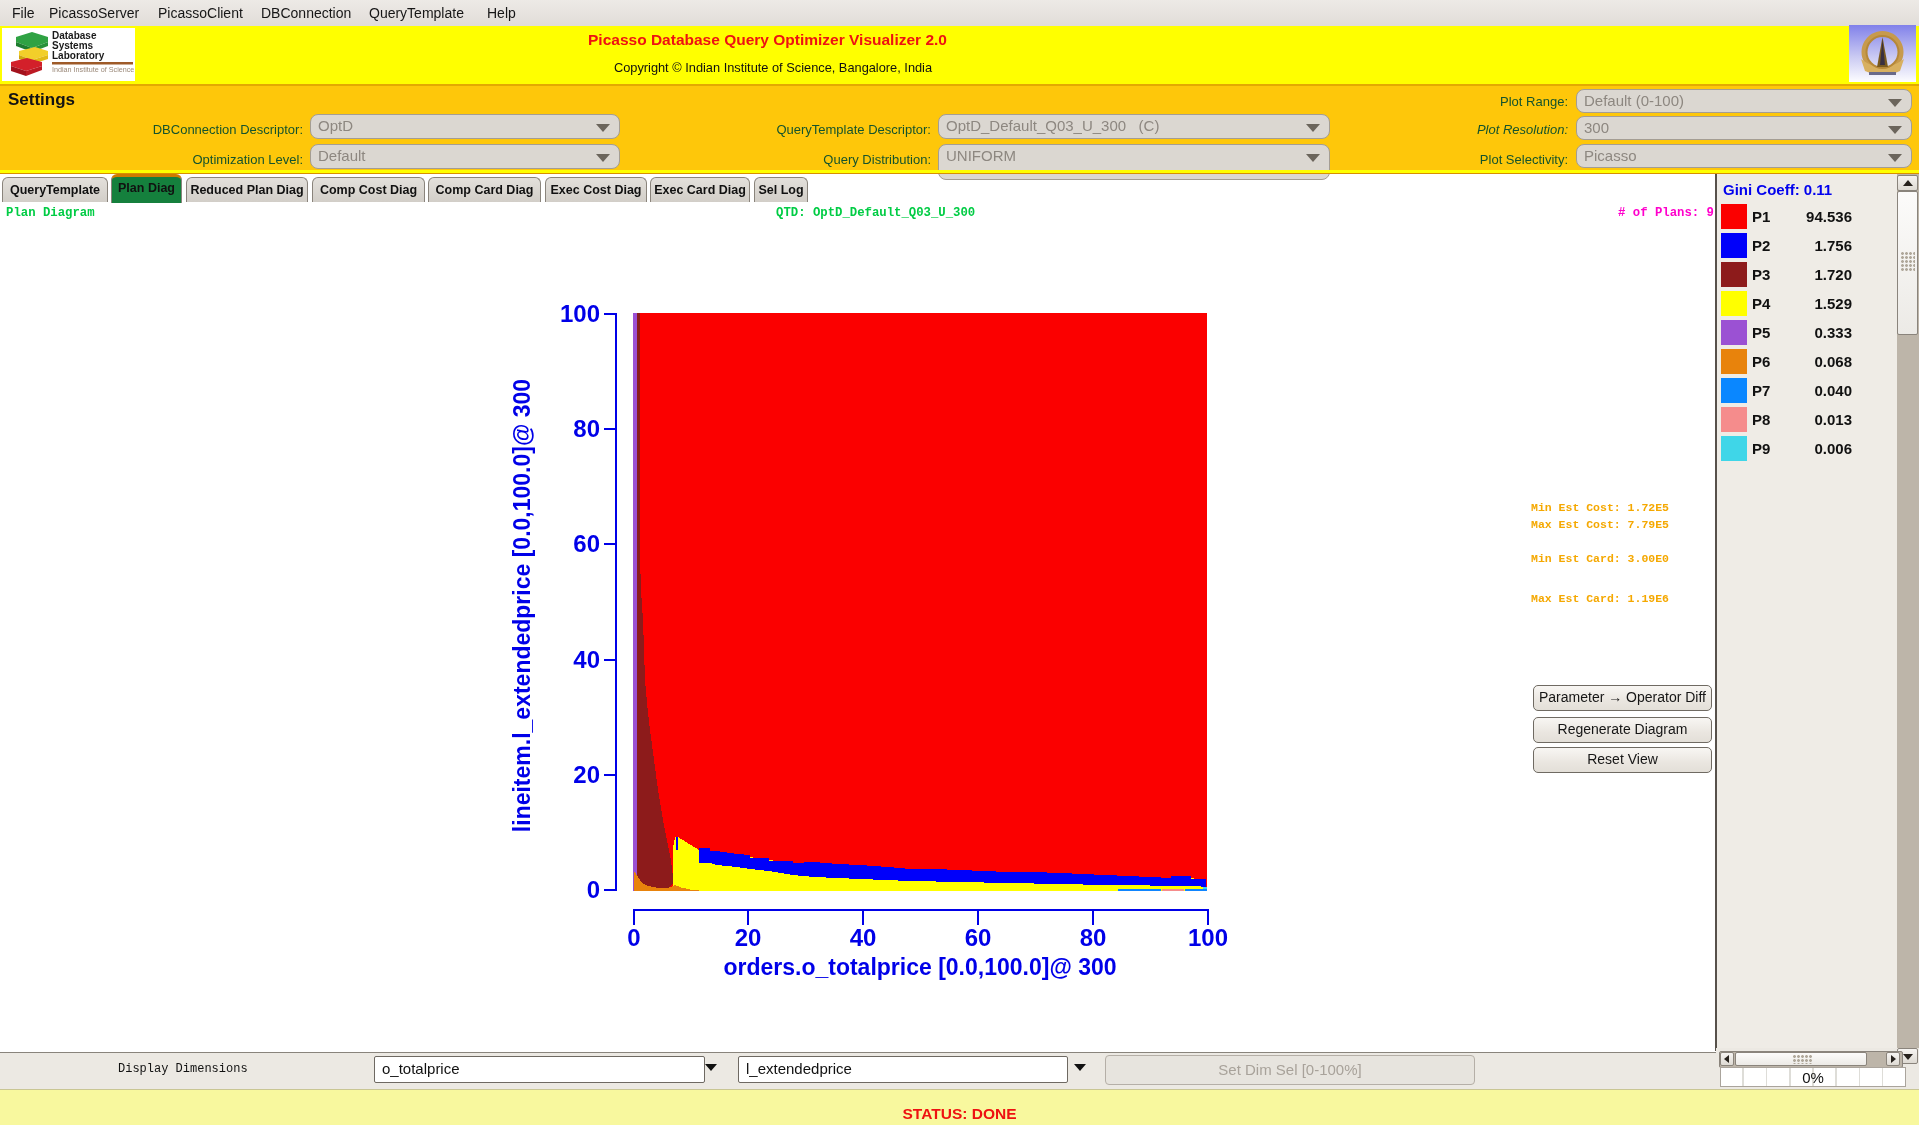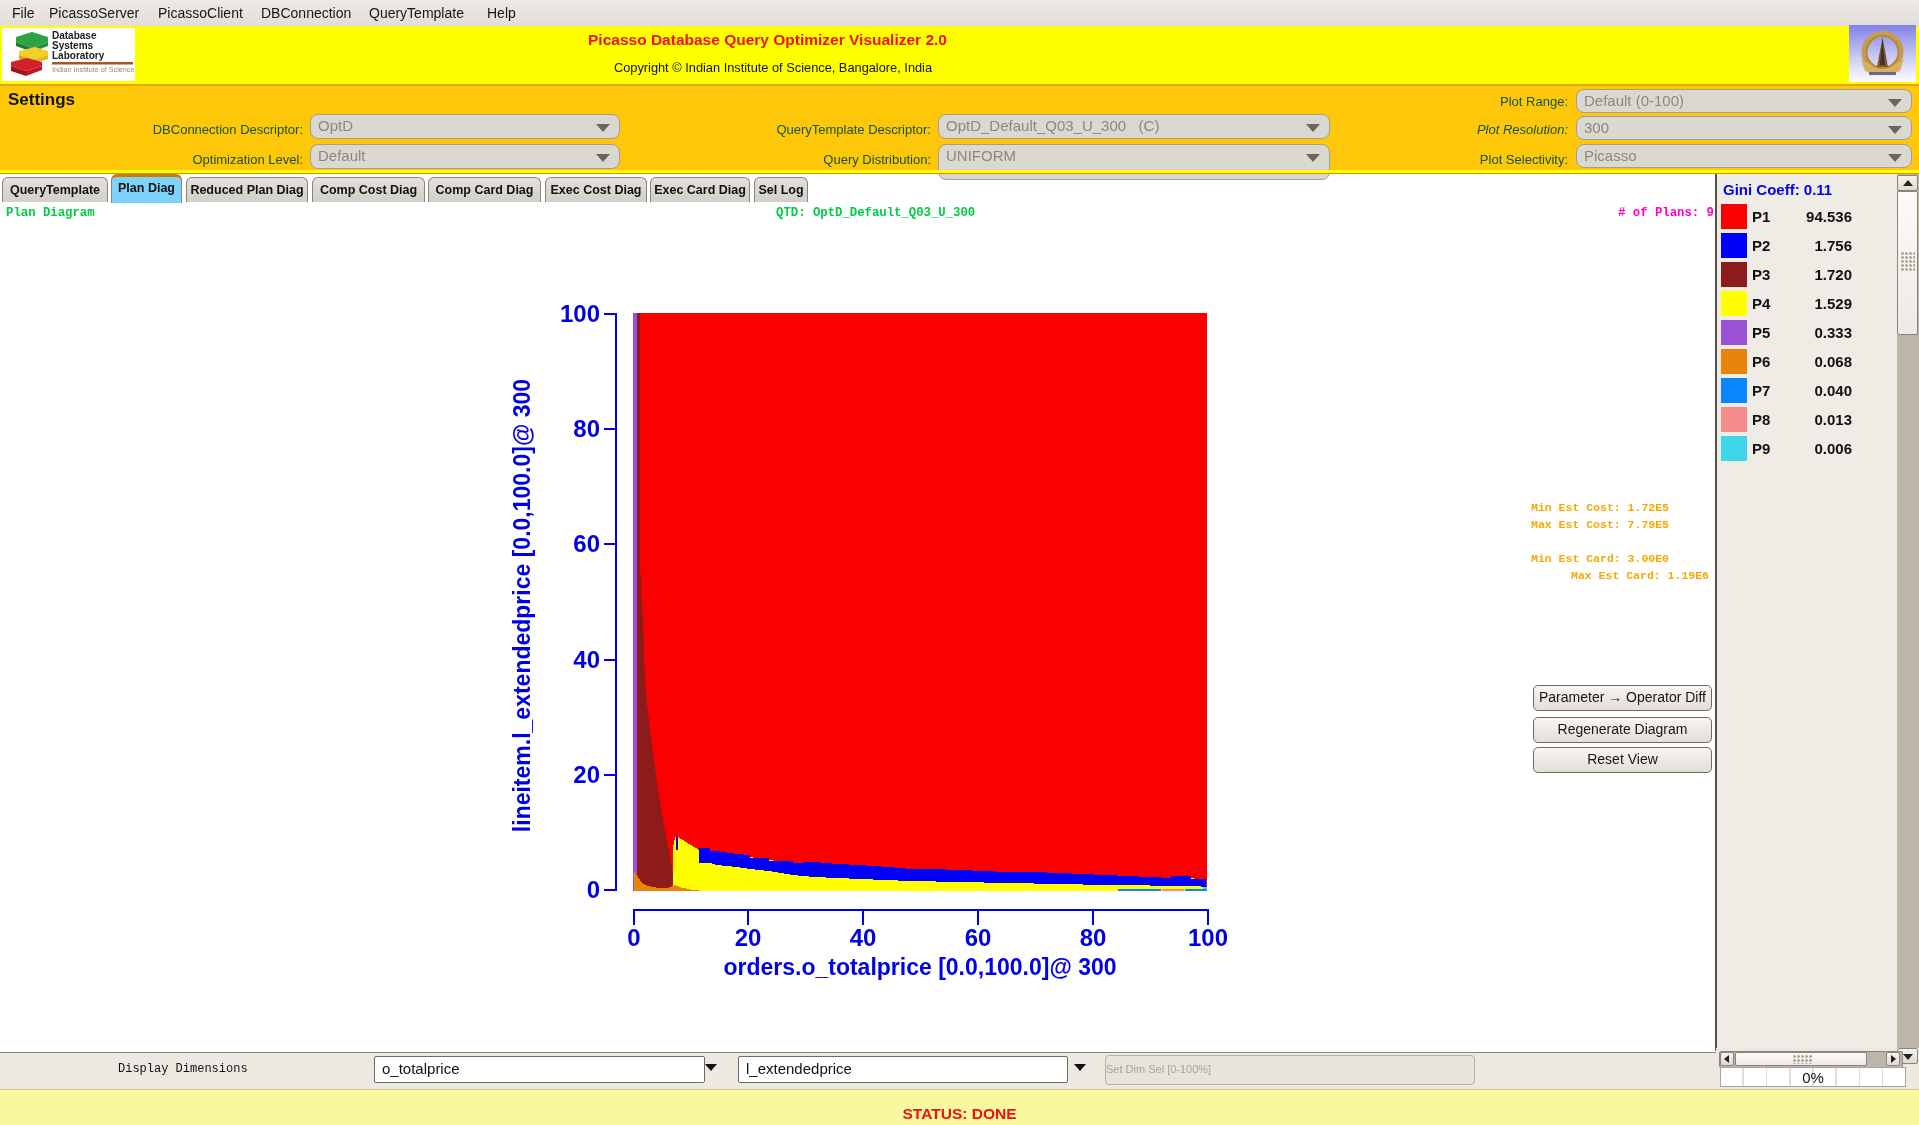--- a/index.html
+++ b/index.html
@@ -25,21 +25,21 @@
 .combo{position:absolute;background:#dbd7d1;border:1.5px solid #a49d93;border-radius:8px;
  color:#8d8780;font-size:15px;line-height:22px;padding-left:7px;box-sizing:border-box;}
 .combo .arr{position:absolute;right:9px;top:9px;width:0;height:0;
  border-left:7px solid transparent;border-right:7px solid transparent;border-top:8px solid #6b655c;}
 #ystrip{left:0;top:170px;width:1919px;height:3px;background:#ffff00;}
 #oline{left:0;top:173px;width:1919px;height:1px;background:#d98f00;}
 
 .tab{position:absolute;top:177px;height:25px;background:linear-gradient(#e3e0db,#d2cec8);
  border:1px solid #8a847c;border-bottom:none;border-radius:6px 6px 0 0;box-sizing:border-box;
  font-weight:bold;font-size:12.5px;color:#111;text-align:center;line-height:24px;white-space:nowrap;overflow:hidden;}
-#tabsel{top:174px;height:29px;background:#7dd3fc;border-top:3px solid #d07b00;line-height:23px;}
+#tabsel{top:174px;height:29px;background:#15803d;border-top:3px solid #d07b00;line-height:23px;}
 
 #content{left:0;top:203px;width:1716px;height:848px;background:#fff;}
 
 .note{position:absolute;font-family:"Liberation Mono",monospace;font-weight:bold;font-size:12.3px;}
 .note2{position:absolute;font-family:"Liberation Mono",monospace;font-weight:bold;font-size:11.5px;}
 
 .axis{position:absolute;background:#0000e8;}
 .ticklbl{position:absolute;color:#0000e8;font-weight:bold;font-size:24px;font-family:"Liberation Sans",sans-serif;}
 
 #rpanel{left:1717px;top:174px;width:180px;height:874px;background:#efece6;border-bottom:1px solid #8a847c;}
@@ -192,21 +192,21 @@
 <div class="ticklbl" style="left:793px;top:924px;width:140px;text-align:center;">40</div>
 <div class="ticklbl" style="left:908px;top:924px;width:140px;text-align:center;">60</div>
 <div class="ticklbl" style="left:1023px;top:924px;width:140px;text-align:center;">80</div>
 <div class="ticklbl" style="left:1138px;top:924px;width:140px;text-align:center;">100</div>
 <div class="ticklbl" style="left:520px;top:954px;width:800px;text-align:center;font-size:23px;">orders.o_totalprice [0.0,100.0]@ 300</div>
 <div class="ticklbl" style="left:122px;top:592px;width:800px;text-align:center;font-size:23px;transform:rotate(-90deg);transform-origin:center;">lineitem.l_extendedprice [0.0,100.0]@ 300</div>
 
 <div class="note2 abs" style="left:1531px;top:501px;color:#f5a800;">Min Est Cost: 1.72E5</div>
 <div class="note2 abs" style="left:1531px;top:518px;color:#f5a800;">Max Est Cost: 7.79E5</div>
 <div class="note2 abs" style="left:1531px;top:552px;color:#f5a800;">Min Est Card: 3.00E0</div>
-<div class="note2 abs" style="left:1531px;top:569px;color:#f5a800;margin-left:40px;">Max Est Card: 1.19E6</div>
+<div class="note2 abs" style="left:1531px;top:592px;color:#f5a800;">Max Est Card: 1.19E6</div>
 
 <div class="btn abs" style="top:685px;">Parameter → Operator Diff</div>
 <div class="btn abs" style="top:717px;">Regenerate Diagram</div>
 <div class="btn abs" style="top:747px;">Reset View</div>
 
 <div id="rpanelborder" class="abs"></div>
 <div id="rpanel" class="abs"></div>
 <div class="abs" style="left:1723px;top:181px;font-weight:bold;font-size:15px;color:#0202ee;">Gini Coeff: 0.11</div>
 <div class="sw" style="top:204px;background:#fb0000;"></div>
 <div class="plbl" style="top:208px;">P1</div>
@@ -241,21 +241,21 @@
 <div class="abs" style="left:1903px;top:180px;width:0;height:0;border-left:5px solid transparent;border-right:5px solid transparent;border-bottom:6px solid #26211c;"></div>
 <div class="sbbtn" style="left:1897px;top:191px;width:21px;height:144px;background:linear-gradient(#fcfbfa,#eceae6);"></div>
 <div class="abs" style="left:1901px;top:252px;width:14px;height:20px;background-image:radial-gradient(circle at 1.5px 1.5px,#b0a89b 1.2px,transparent 1.6px);background-size:4px 4px;"></div>
 
 <div id="botbar" class="abs"></div>
 <div class="abs mono" style="left:118px;top:1062px;font-size:12px;color:#111;">Display Dimensions</div>
 <div class="wfield abs" style="left:366px;width:331px;margin-left:8px;">o_totalprice</div>
 <div class="dar abs" style="left:705px;top:1064px;"></div>
 <div class="wfield abs" style="left:738px;width:330px;">l_extendedprice</div>
 <div class="dar abs" style="left:1074px;top:1064px;"></div>
-<div class="abs" style="left:1105px;top:1055px;width:370px;height:30px;background:#e7e4de;border:1.5px solid #b5afa7;border-radius:4px;box-sizing:border-box;line-height:27px;font-size:11px;color:#a8a29a;">Set Dim Sel [0-100%]</div>
+<div class="abs" style="left:1105px;top:1055px;width:370px;height:30px;background:#e7e4de;border:1.5px solid #b5afa7;border-radius:4px;box-sizing:border-box;text-align:center;line-height:27px;font-size:15px;color:#a8a29a;">Set Dim Sel [0-100%]</div>
 
 <div class="abs" style="left:1716px;top:1048px;width:203px;height:41px;background:#ece9e3;"></div>
 <div class="sbbtn" style="left:1897px;top:1048px;width:21px;height:16px;"></div>
 <div class="abs" style="left:1903px;top:1054px;width:0;height:0;border-left:5px solid transparent;border-right:5px solid transparent;border-top:6px solid #26211c;"></div>
 <div class="abs" style="left:1719px;top:1051px;width:182px;height:15px;background:#bdb5a9;border:1px solid #8a847c;border-radius:2px;"></div>
 <div class="sbbtn" style="left:1720px;top:1052px;width:14px;height:14px;"></div>
 <div class="abs" style="left:1724px;top:1055px;width:0;height:0;border-top:4.5px solid transparent;border-bottom:4.5px solid transparent;border-right:5.5px solid #26211c;"></div>
 <div class="sbbtn" style="left:1735px;top:1052px;width:132px;height:14px;background:linear-gradient(#fcfbfa,#eceae6);"></div>
 <div class="abs" style="left:1793px;top:1055px;width:19px;height:9px;background-image:radial-gradient(circle at 1.5px 1.5px,#b0a89b 1.2px,transparent 1.6px);background-size:4px 4px;"></div>
 <div class="sbbtn" style="left:1886px;top:1052px;width:14px;height:14px;"></div>

